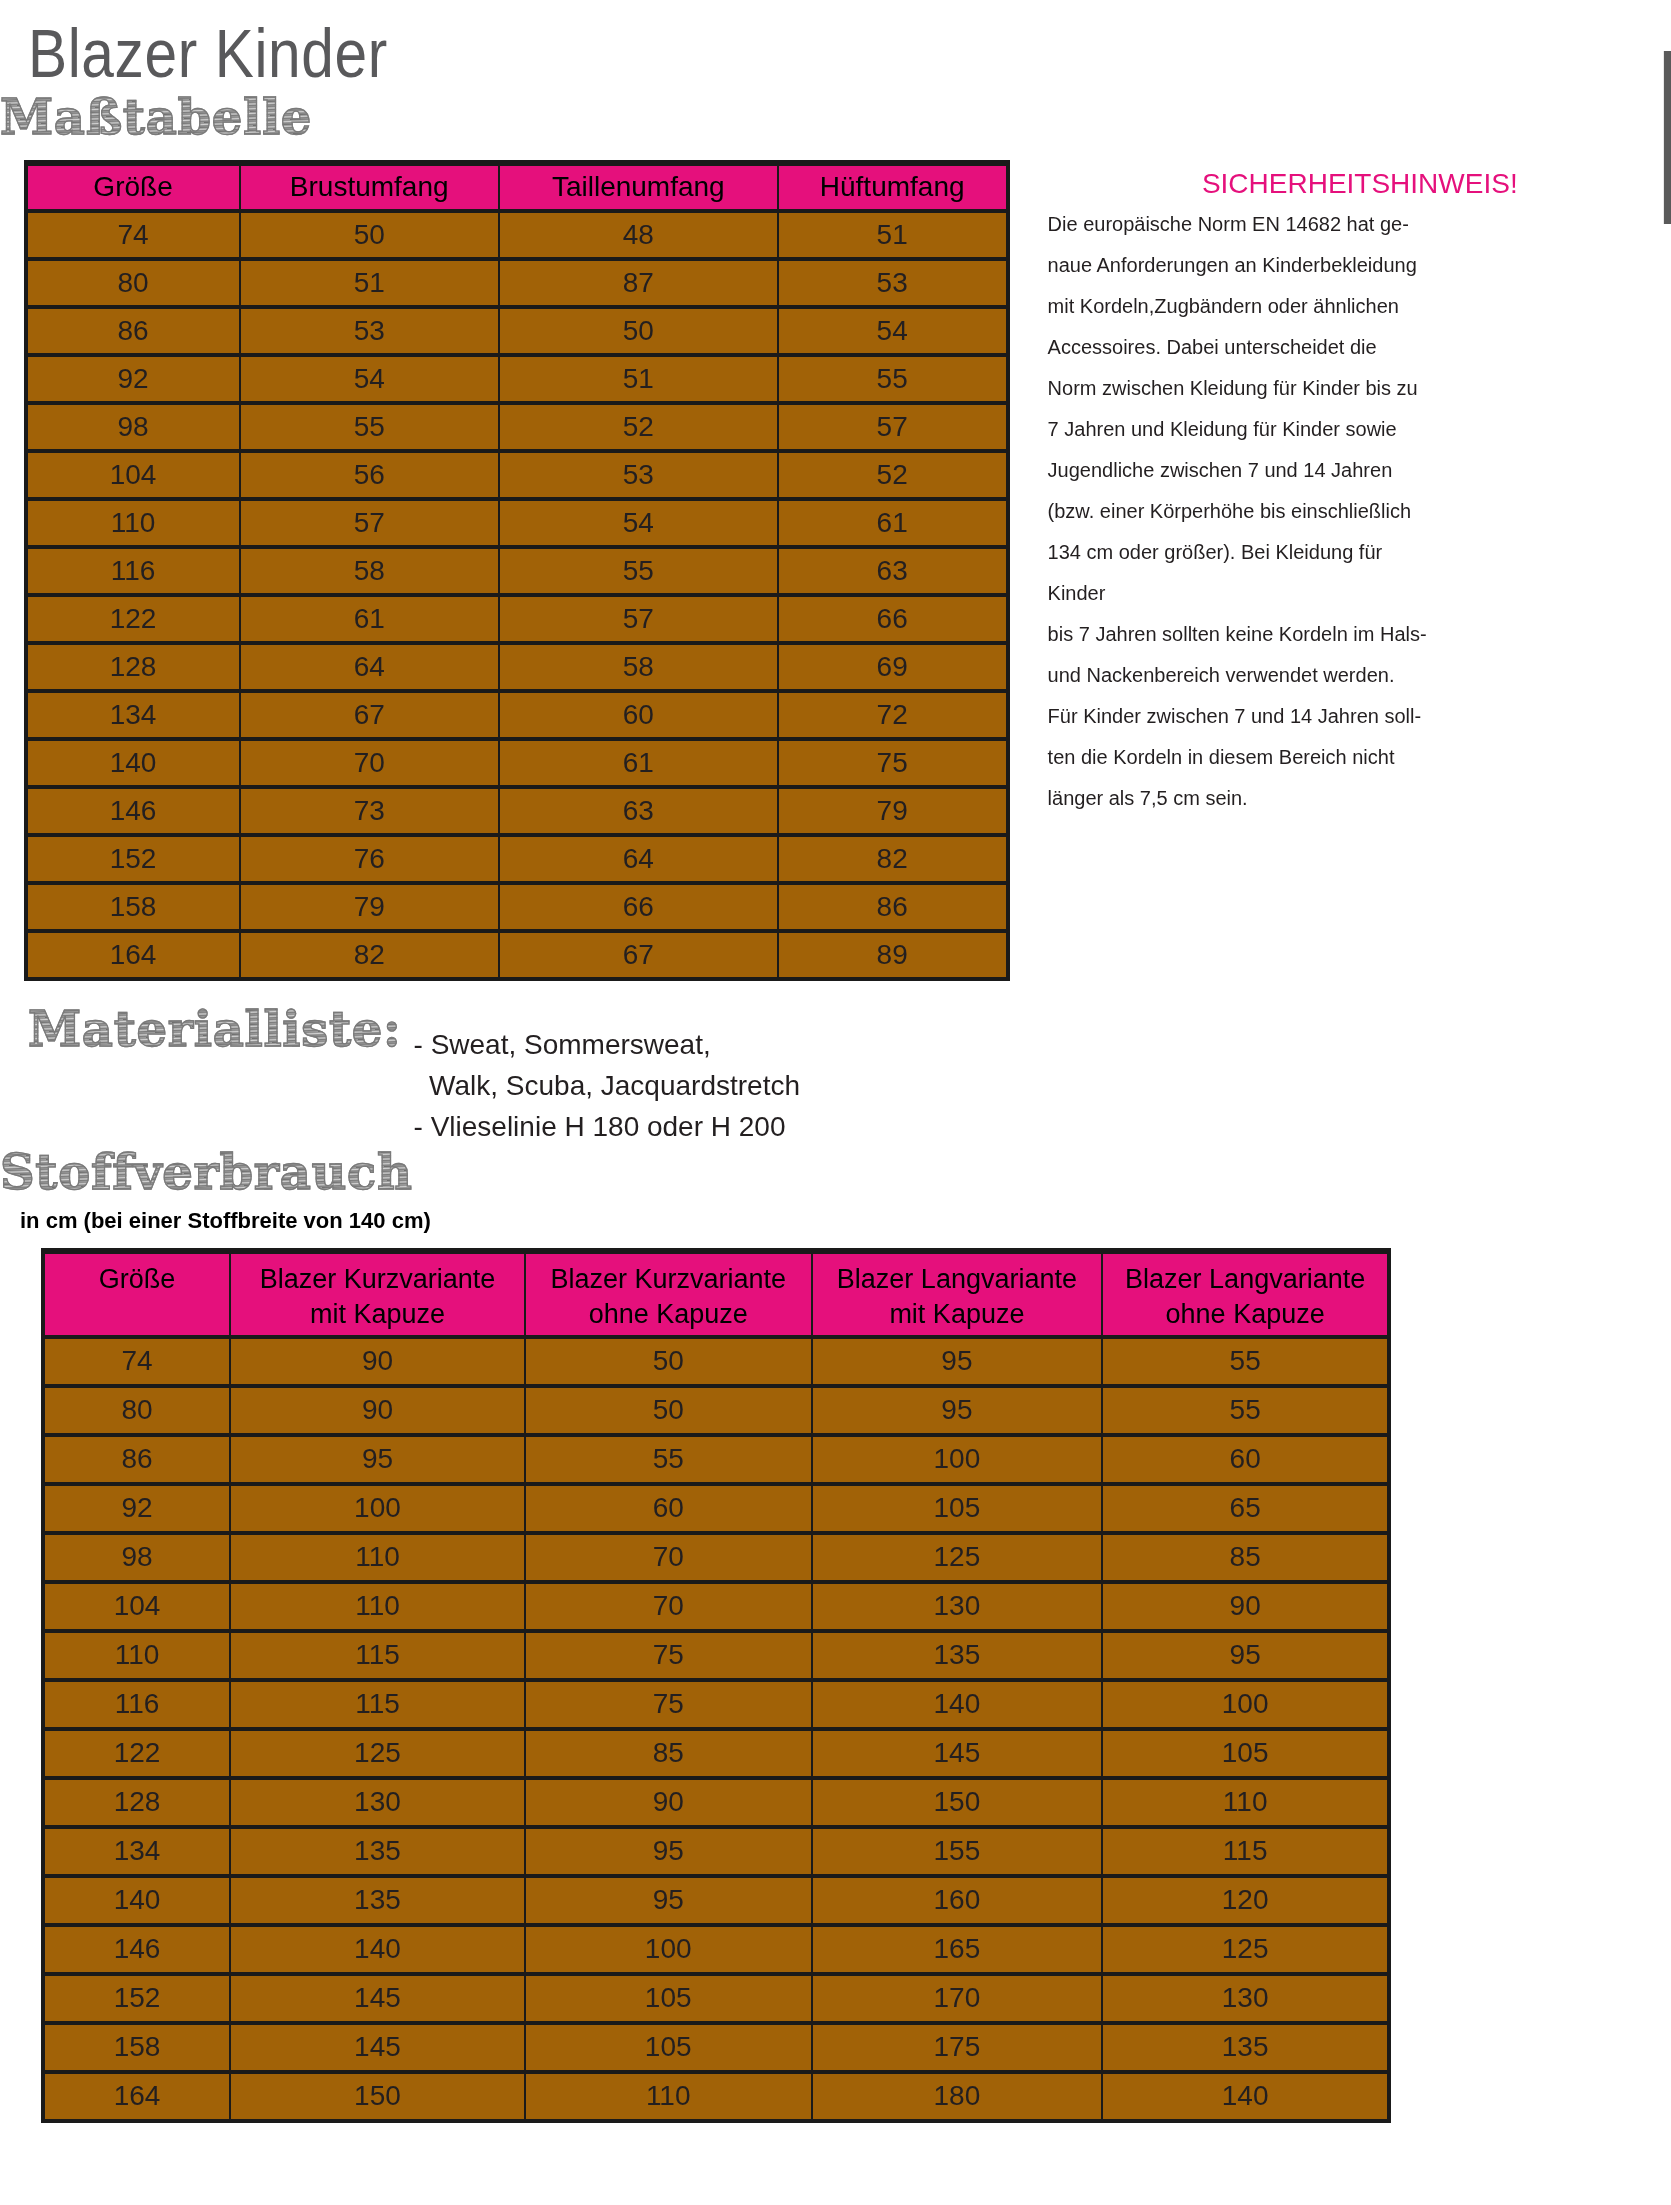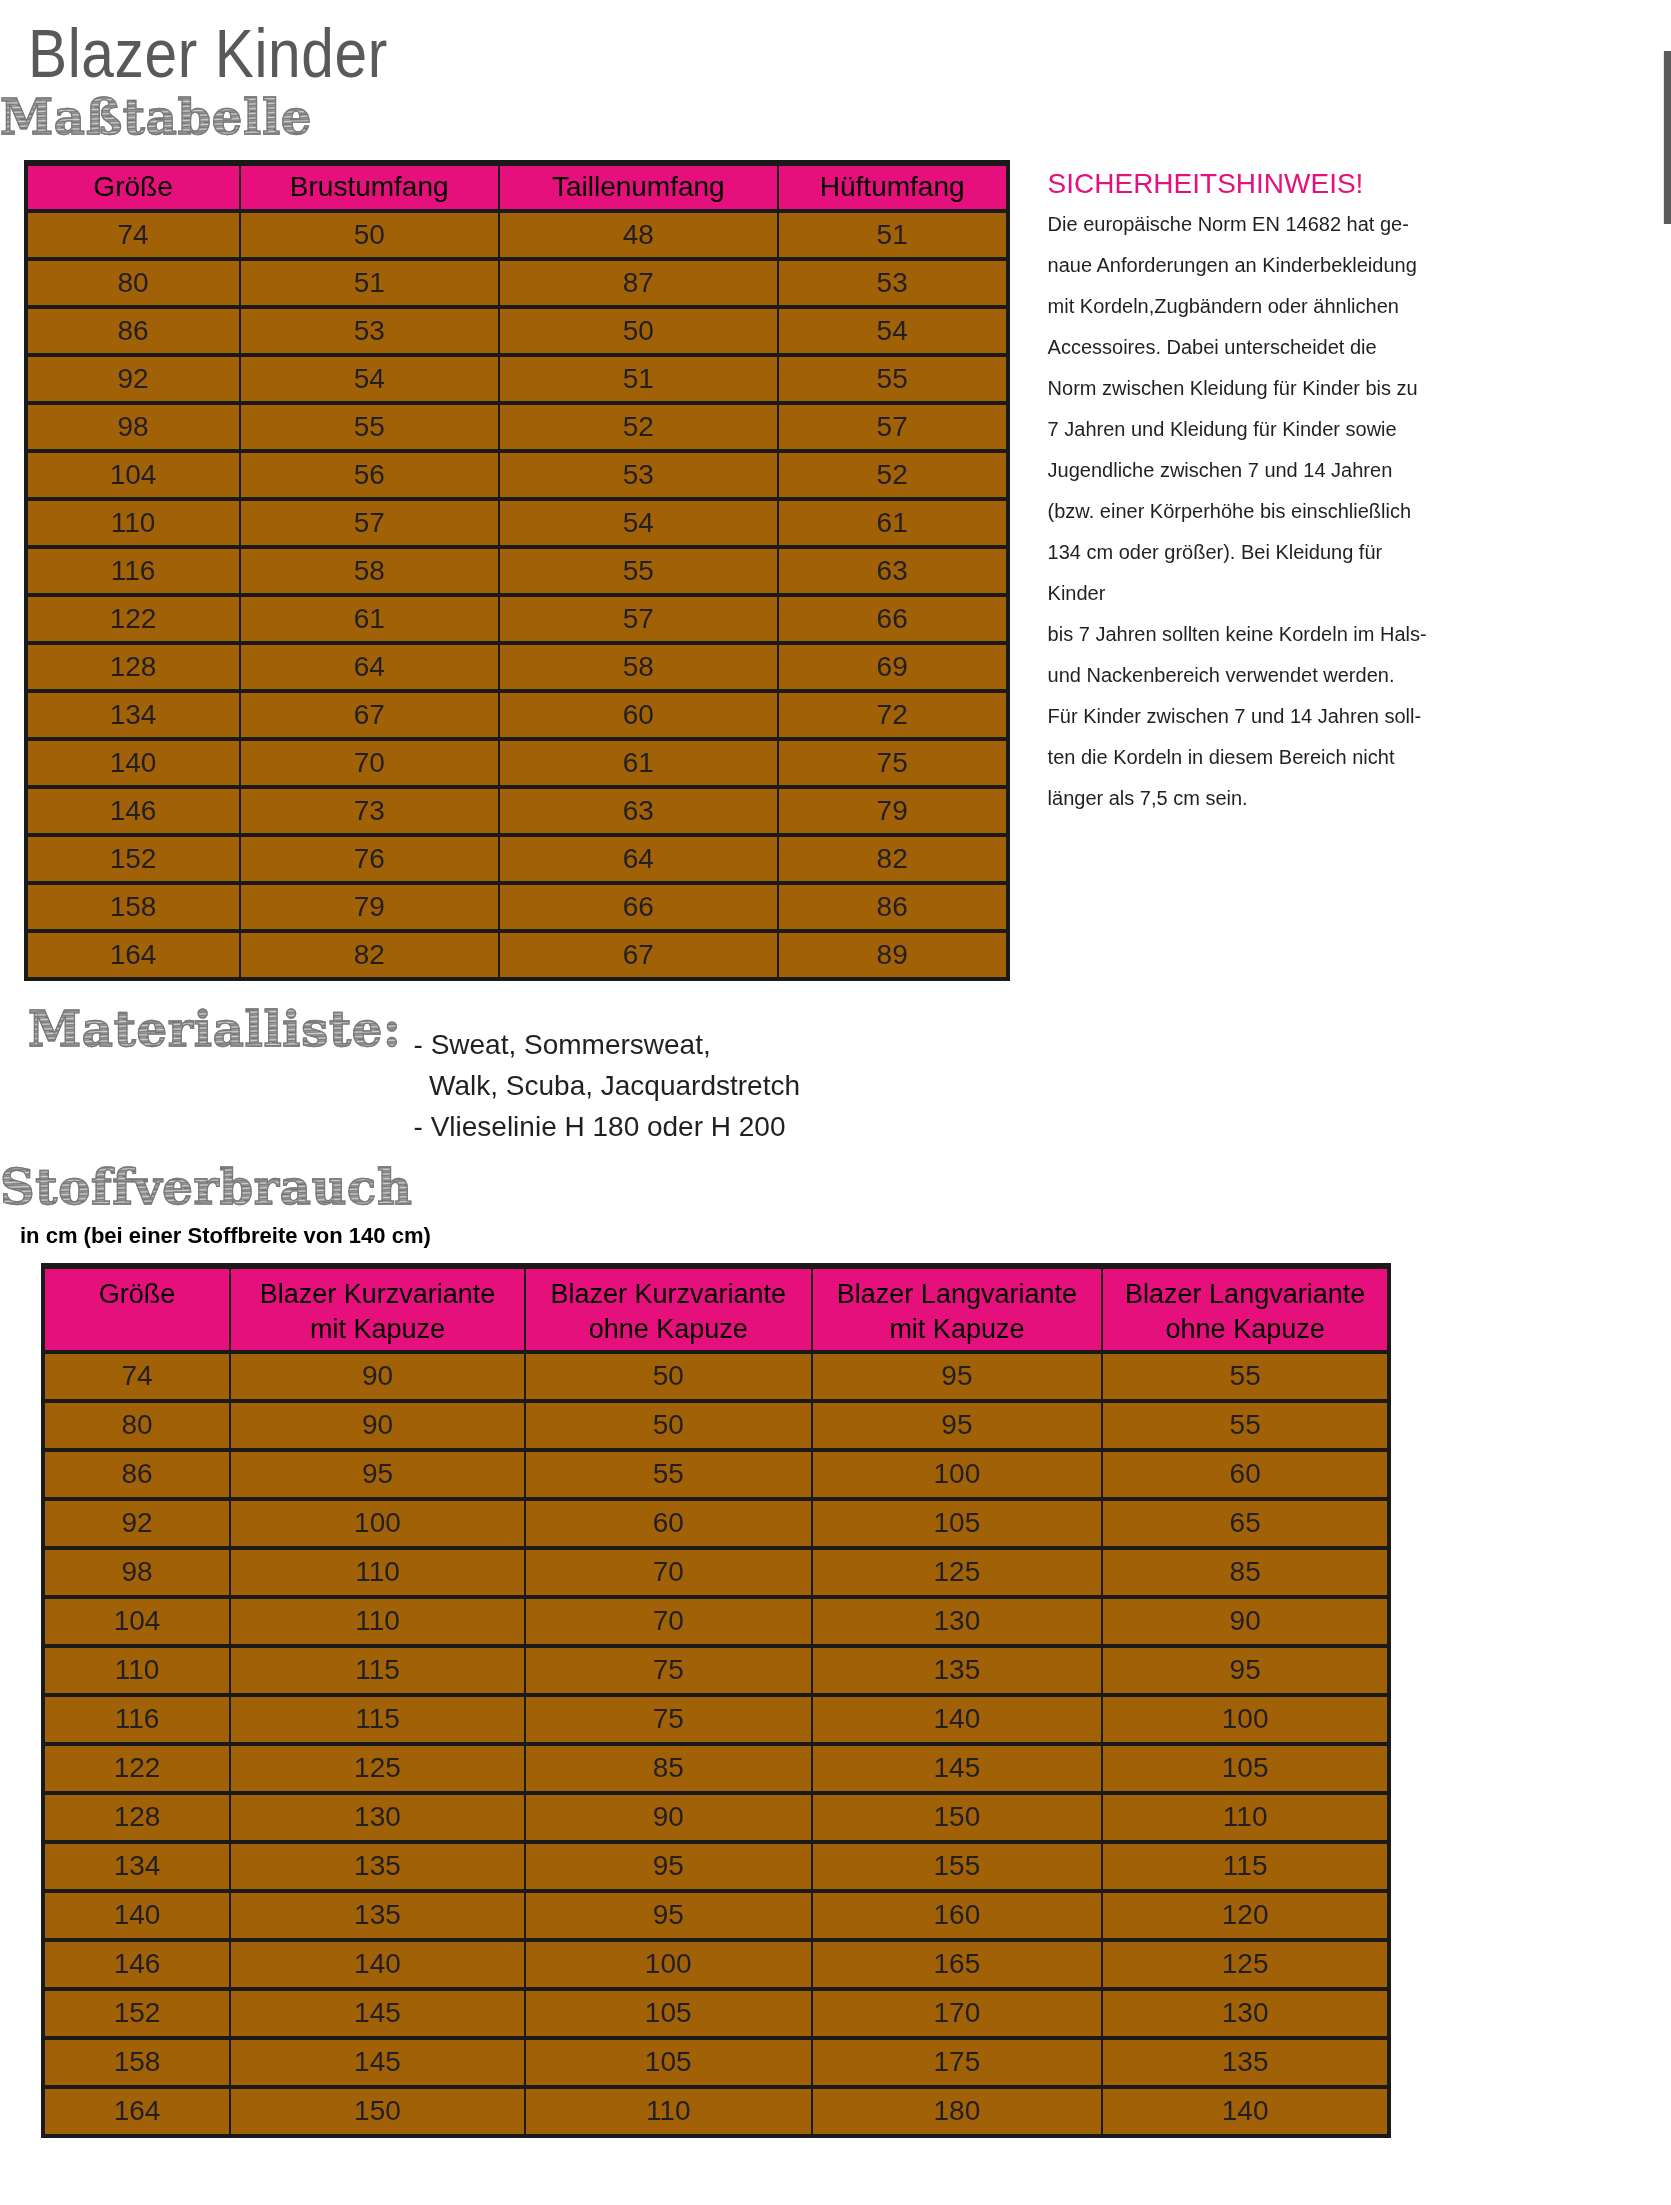--- a/index.html
+++ b/index.html
@@ -87,29 +87,30 @@
   .safety{
     margin-left:38px;
     padding-top:2.7px;
     width:625px;
   }
   .safety-heading{
     color:var(--accent);
     font-size:28px;
     line-height:41px;
     margin:0;
+    text-align:center;
   }
   .safety-text{
     margin:0;
     font-size:20px;
     line-height:41px;
     white-space:pre-line;
   }
   
-  .materials{display:flex;align-items:flex-start;margin:23px 0 15px 28px;}
+  .materials{display:flex;align-items:flex-start;margin:23px 0 0 28px;}
   .materials-list{
     margin:20px 0 0 12px;
     font-size:28px;
     line-height:41px;
     white-space:pre-wrap;
   }
   
   .stoff-heading{margin:32px 0 0 28px;}
   .fabric-subtitle{
     margin:9.4px 0 0 20px;

